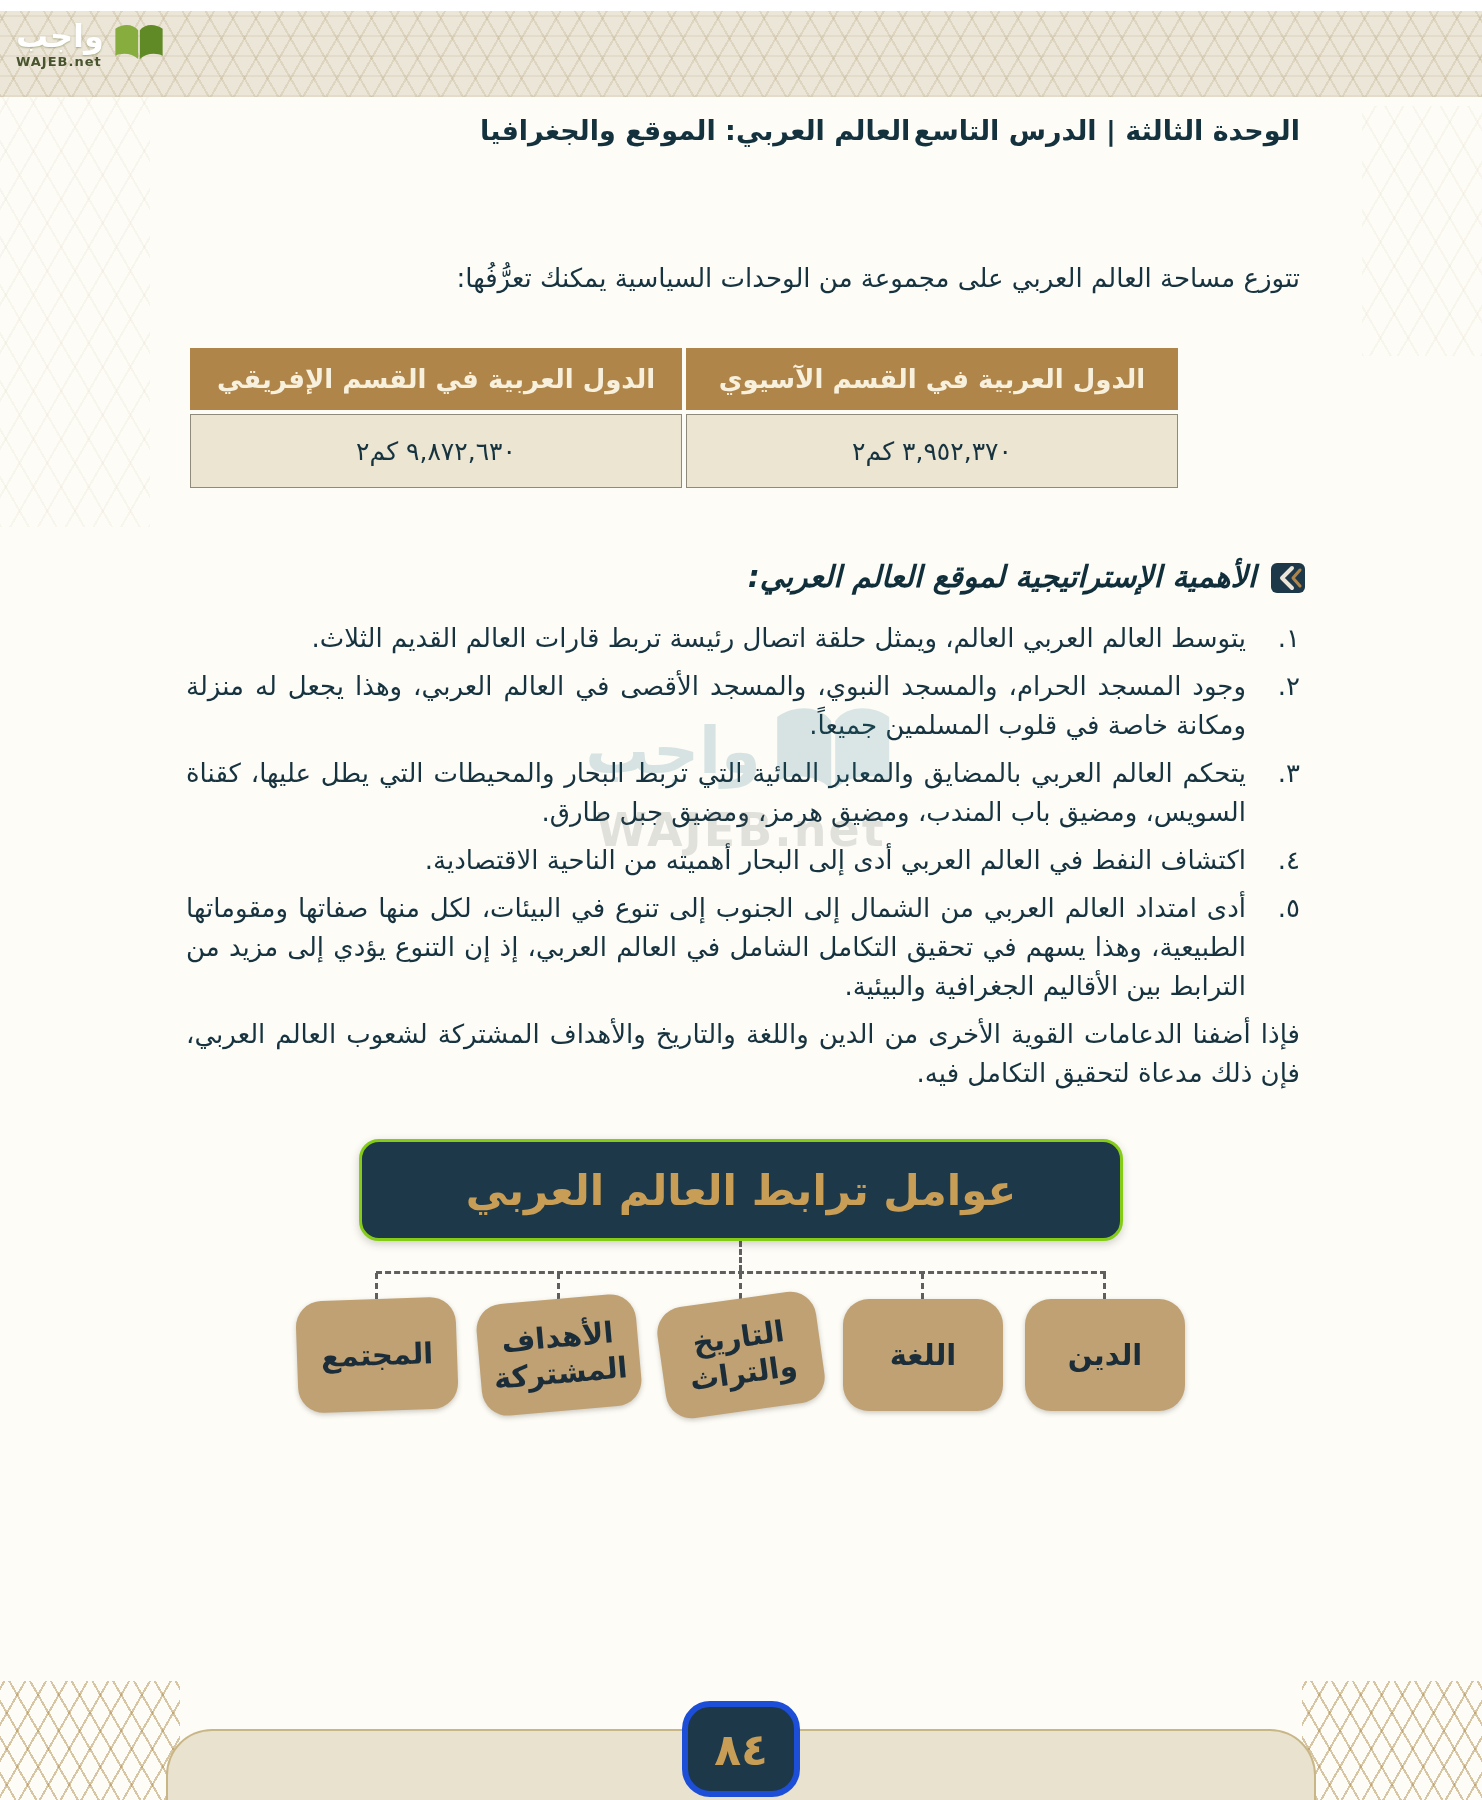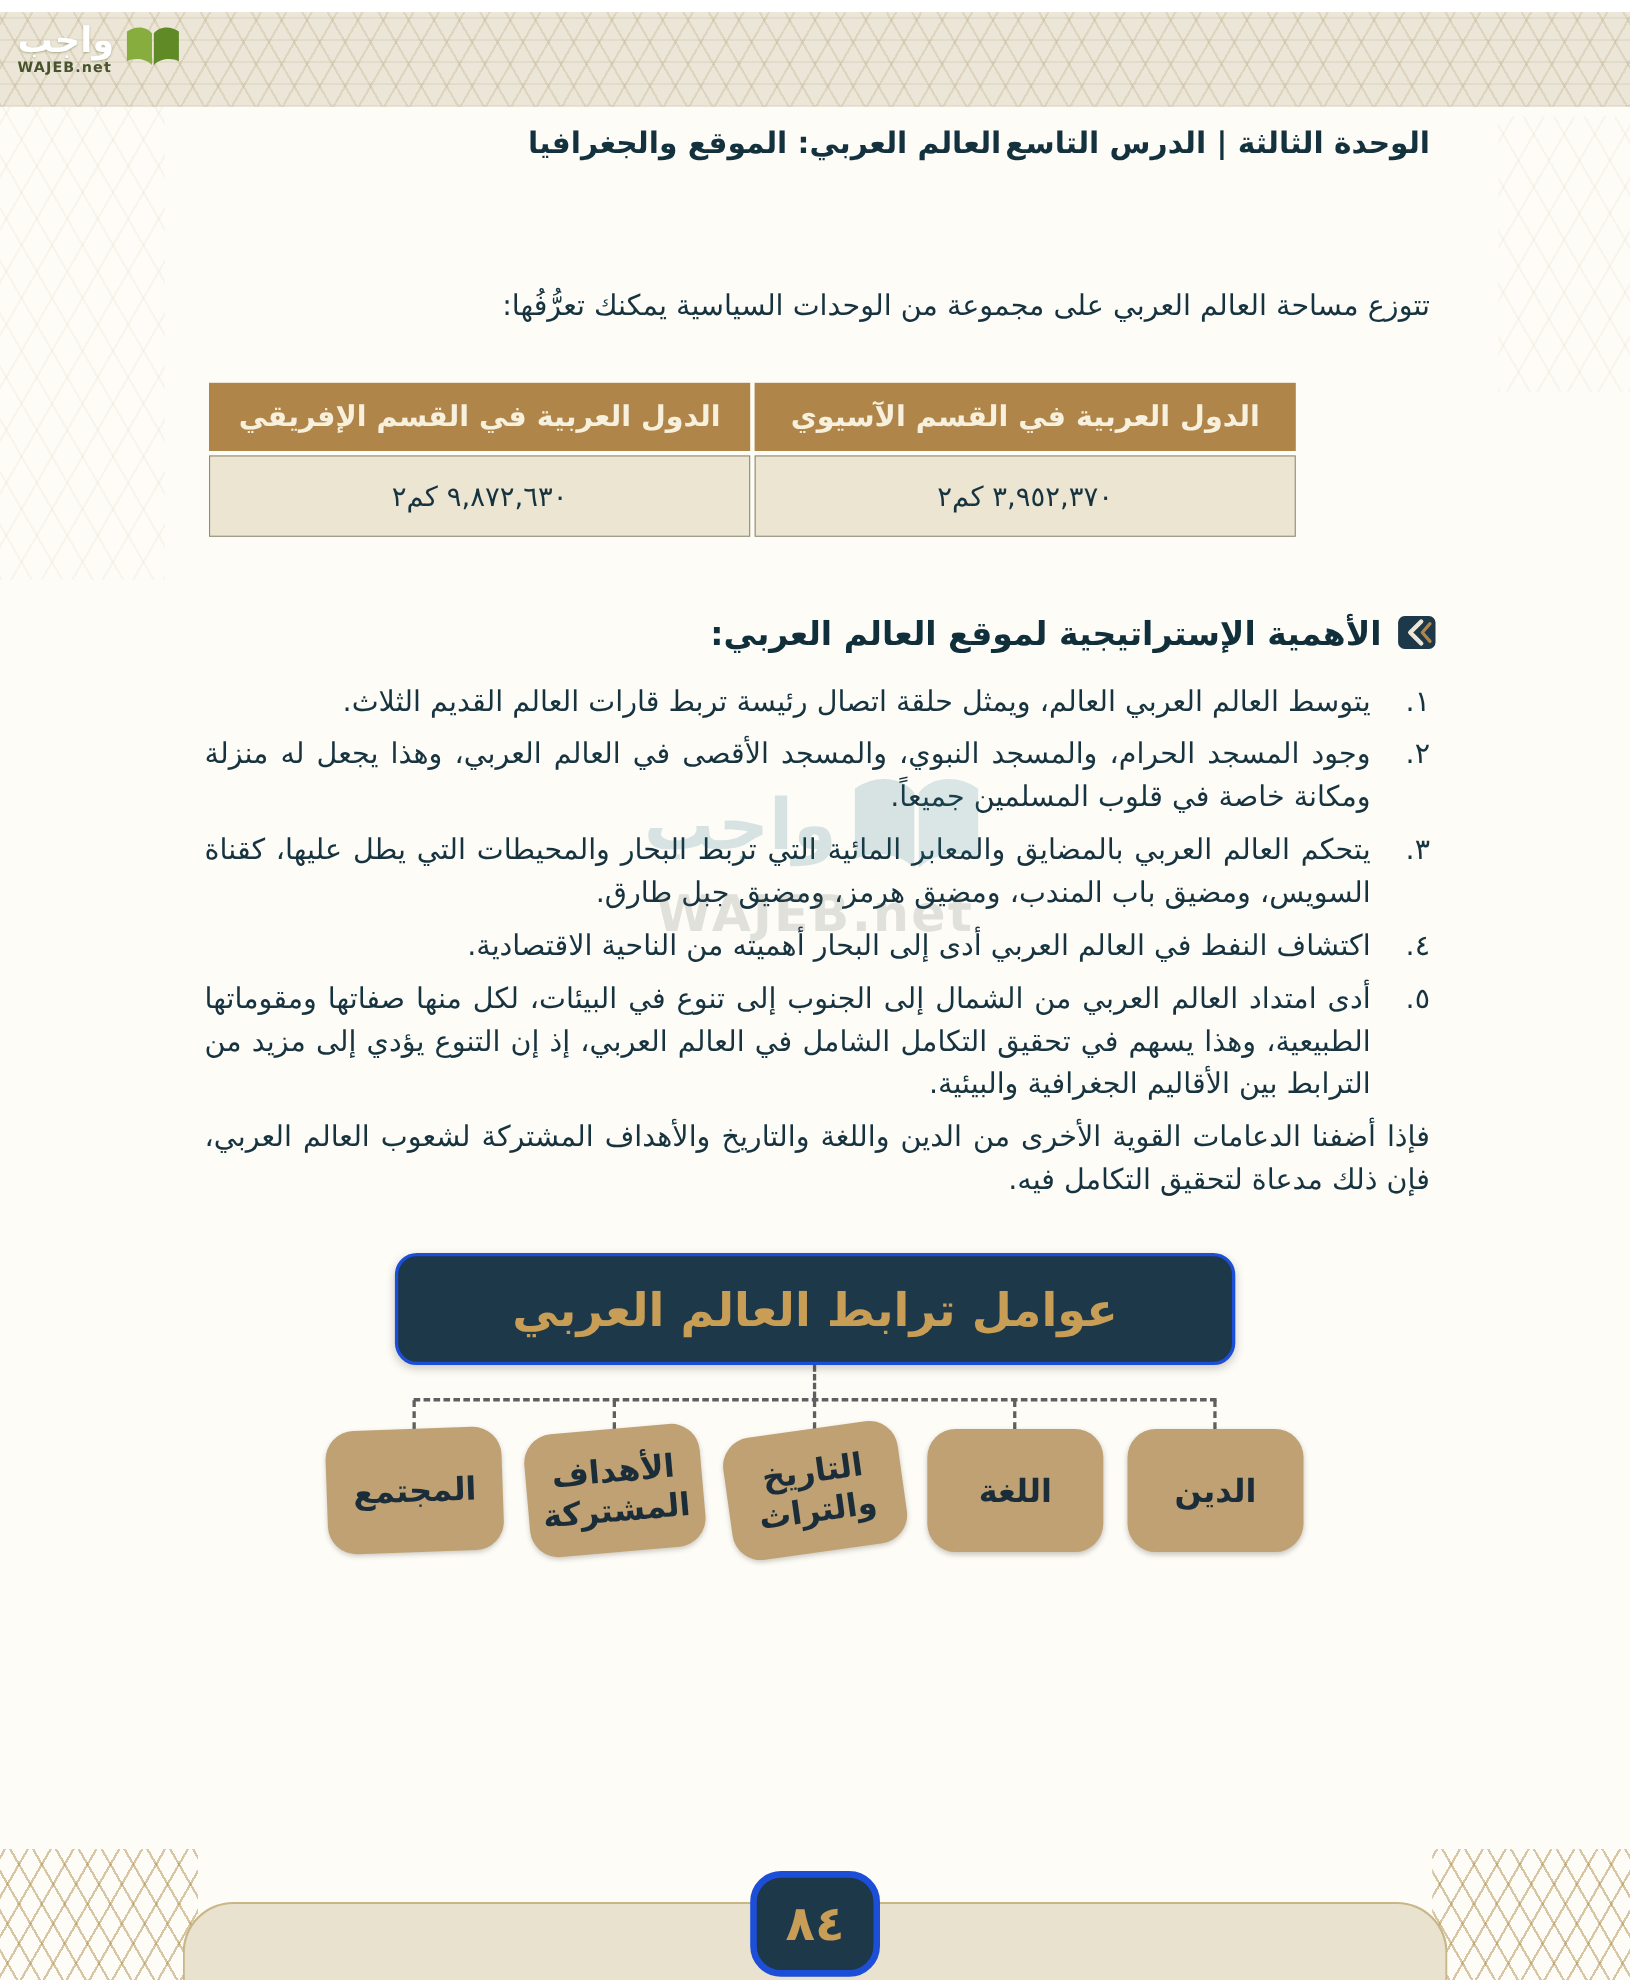--- a/index.html
+++ b/index.html
@@ -54,36 +54,36 @@
     display:flex; align-items:center; justify-content:center;
     font-size:26px; font-weight:bold;
   }
   .t-row.body { margin-top:4px; }
   .t-row.body .cell {
     flex:1; height:74px; background:#ebe5d1; border:1px solid #8f8a79;
     display:flex; align-items:center; justify-content:center; font-size:25px;
   }
 
   
-  .section-heading { position:absolute; top:548px; right:176px; display:flex; align-items:flex-start; gap:14px; }
+  .section-heading { position:absolute; top:548px; right:176px; display:flex; align-items:flex-end; gap:14px;font-style:italic; }
   .section-heading .icon { width:36px; height:32px; flex:none; }
   .section-heading .txt { font-size:30px; font-weight:bold; color:#102f3b; }
 
   
   .list-block { position:absolute; top:608px; right:182px; left:186px; }
   .list-item { display:flex; margin-bottom:9px; font-size:26px; line-height:1.5; }
   .list-num { width:54px; flex:none; }
   .list-text { flex:1; text-align:justify; }
   .closing { margin-top:6px; font-size:26px; line-height:1.5; text-align:justify; }
 
   
   .diagram { position:absolute; top:1128px; left:0; right:0; height:420px; }
   .main-box {
     position:relative; margin:0 auto; width:764px; height:102px; z-index:1;
-    background:#1d3949; border:3px solid #1d4ed8; border-radius:20px;
+    background:#1d3949; border:3px solid #84cc16; border-radius:20px;
     display:flex; align-items:center; justify-content:center;
     font-size:42px; font-weight:bold; color:#c89e57;
     box-shadow:0 3px 8px rgba(40,40,30,.22);
   }
   .conn { position:absolute; z-index:0; }
   .conn-v-main { left:739px; top:102px; height:30px; border-left:3px dashed #5f5f5f; }
   .conn-h { top:132px; left:376px; width:730px; border-top:3px dashed #5f5f5f; }
   .conn-v { top:134px; height:26px; border-left:3px dashed #5f5f5f; }
   .cv1{left:1103px;} .cv2{left:921px;} .cv3{left:739px;} .cv4{left:557px;} .cv5{left:375px;}
   .factors-row {

